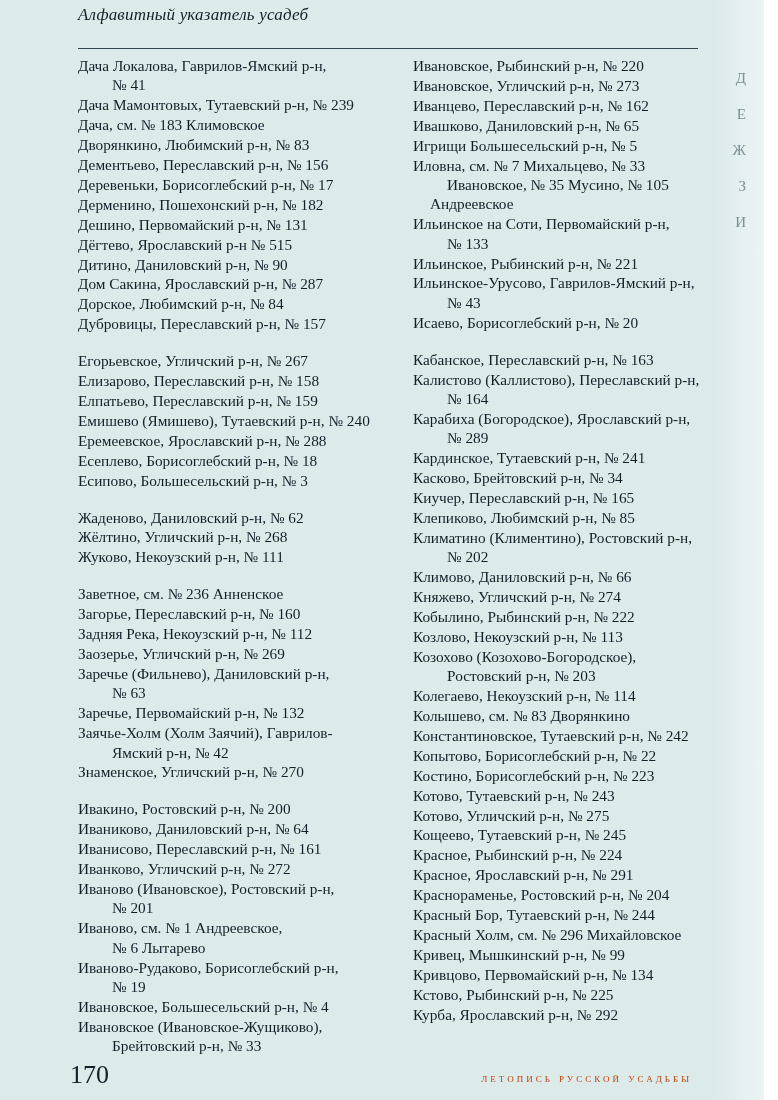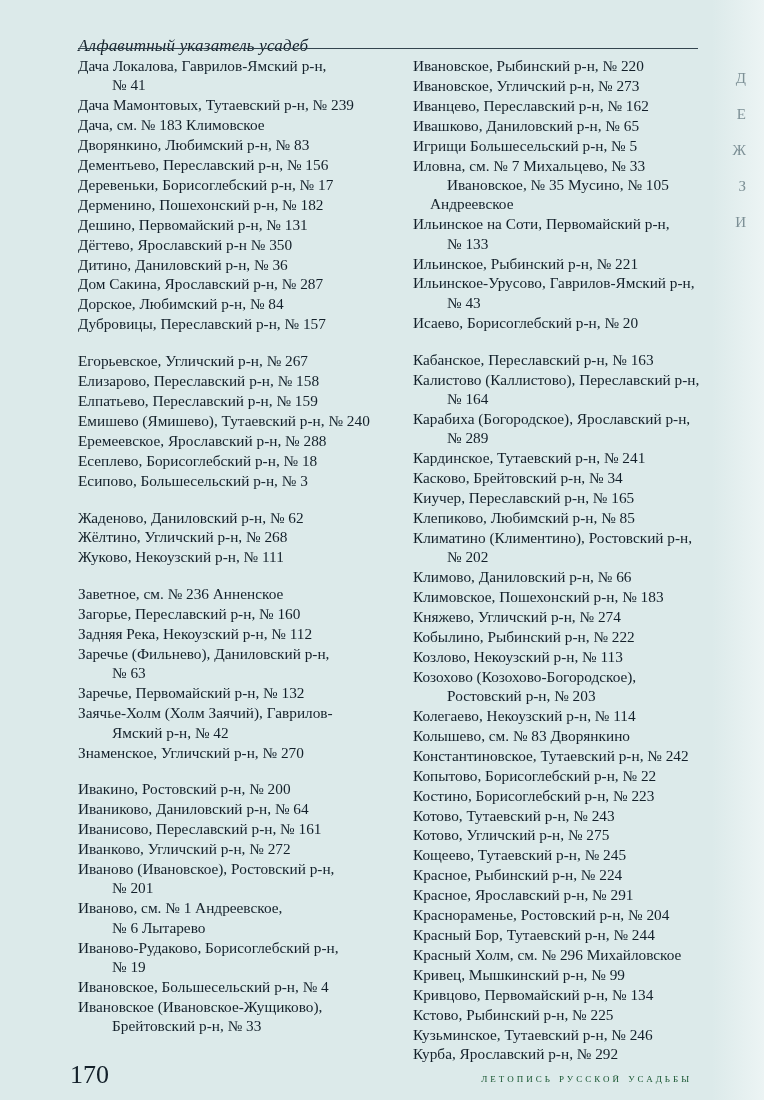--- a/index.html
+++ b/index.html
@@ -18,21 +18,21 @@
   .page {
     position: absolute;
     left: 0; top: 0;
     width: 778px;
     height: 1100px;
     background: #dceaea;
   }
   .header {
     position: absolute;
     left: 78px;
-    top: 36px;
+    top: 5px;
     width: 620px;
     font-style: italic;
     font-size: 17px;
     letter-spacing: 0.2px;
   }
   .header-rule {
     position: absolute;
     left: 78px;
     top: 48px;
     width: 620px;
@@ -71,21 +71,21 @@
     font-size: 26px;
     font-family: "Liberation Serif", serif;
     text-align: center;
   }
   .footer-mark {
     position: absolute;
     right: 86px;
     bottom: 14px;
     font-size: 13px;
     letter-spacing: 3px;
-    color: #14532d;
+    color: #c2410c;
     font-variant: small-caps;
   }
   .edge {
     position: absolute;
     right: 0;
     top: 0;
     width: 14px;
     height: 1100px;
     background: #ffffff;
   }
@@ -116,41 +116,42 @@
   <div class="columns">
     <div class="col">
         <p class="entry">Дача Локалова, Гаврилов-Ямский р-н,<br><span class="cont"> № 41</span></p>
         <p class="entry">Дача Мамонтовых, Тутаевский р-н, № 239</p>
         <p class="entry">Дача, см. № 183 Климовское</p>
         <p class="entry">Дворянкино, Любимский р-н, № 83</p>
         <p class="entry">Дементьево, Переславский р-н, № 156</p>
         <p class="entry">Деревеньки, Борисоглебский р-н, № 17</p>
         <p class="entry">Дерменино, Пошехонский р-н, № 182</p>
         <p class="entry">Дешино, Первомайский р-н, № 131</p>
-        <p class="entry">Дёгтево, Ярославский р-н № 350</p>
-        <p class="entry">Дитино, Даниловский р-н, № 36</p>
+        <p class="entry">Дёгтево, Ярославский р-н № 515</p>
+        <p class="entry">Дитино, Даниловский р-н, № 90</p>
         <p class="entry">Дом Сакина, Ярославский р-н, № 287</p>
         <p class="entry">Дорское, Любимский р-н, № 84</p>
         <p class="entry">Дубровицы, Переславский р-н, № 157</p>
         <div class="gap"></div>
         <p class="entry">Егорьевское, Угличский р-н, № 267</p>
         <p class="entry">Елизарово, Переславский р-н, № 158</p>
         <p class="entry">Елпатьево, Переславский р-н, № 159</p>
         <p class="entry">Емишево (Ямишево), Тутаевский р-н, № 240</p>
         <p class="entry">Еремеевское, Ярославский р-н, № 288</p>
         <p class="entry">Есеплево, Борисоглебский р-н, № 18</p>
         <p class="entry">Есипово, Большесельский р-н, № 3</p>
         <div class="gap"></div>
         <p class="entry">Жаденово, Даниловский р-н, № 62</p>
         <p class="entry">Жёлтино, Угличский р-н, № 268</p>
         <p class="entry">Жуково, Некоузский р-н, № 111</p>
         <div class="gap"></div>
         <p class="entry">Заветное, см. № 236 Анненское</p>
         <p class="entry">Загорье, Переславский р-н, № 160</p>
         <p class="entry">Задняя Река, Некоузский р-н, № 112</p>
+        <p class="entry">Заозерье, Угличский р-н, № 269</p>
         <p class="entry">Заречье (Фильнево), Даниловский р-н,<br><span class="cont"> № 63</span></p>
         <p class="entry">Заречье, Первомайский р-н, № 132</p>
         <p class="entry">Заячье-Холм (Холм Заячий), Гаврилов-<br><span class="cont"> Ямский р-н, № 42</span></p>
         <p class="entry">Знаменское, Угличский р-н, № 270</p>
         <div class="gap"></div>
         <p class="entry">Ивакино, Ростовский р-н, № 200</p>
         <p class="entry">Иваниково, Даниловский р-н, № 64</p>
         <p class="entry">Иванисово, Переславский р-н, № 161</p>
         <p class="entry">Иванково, Угличский р-н, № 272</p>
         <p class="entry">Иваново (Ивановское), Ростовский р-н,<br><span class="cont"> № 201</span></p>
@@ -173,42 +174,40 @@
         <div class="gap"></div>
         <p class="entry">Кабанское, Переславский р-н, № 163</p>
         <p class="entry">Калистово (Каллистово), Переславский р-н,<br><span class="cont"> № 164</span></p>
         <p class="entry">Карабиха (Богородское), Ярославский р-н,<br><span class="cont"> № 289</span></p>
         <p class="entry">Кардинское, Тутаевский р-н, № 241</p>
         <p class="entry">Касково, Брейтовский р-н, № 34</p>
         <p class="entry">Киучер, Переславский р-н, № 165</p>
         <p class="entry">Клепиково, Любимский р-н, № 85</p>
         <p class="entry">Климатино (Климентино), Ростовский р-н,<br><span class="cont"> № 202</span></p>
         <p class="entry">Климово, Даниловский р-н, № 66</p>
-        <p class="entry">Климовское, Пошехонский р-н, № 183</p>
         <p class="entry">Княжево, Угличский р-н, № 274</p>
         <p class="entry">Кобылино, Рыбинский р-н, № 222</p>
         <p class="entry">Козлово, Некоузский р-н, № 113</p>
         <p class="entry">Козохово (Козохово-Богородское),<br><span class="cont"> Ростовский р-н, № 203</span></p>
         <p class="entry">Колегаево, Некоузский р-н, № 114</p>
         <p class="entry">Колышево, см. № 83 Дворянкино</p>
         <p class="entry">Константиновское, Тутаевский р-н, № 242</p>
         <p class="entry">Копытово, Борисоглебский р-н, № 22</p>
         <p class="entry">Костино, Борисоглебский р-н, № 223</p>
         <p class="entry">Котово, Тутаевский р-н, № 243</p>
         <p class="entry">Котово, Угличский р-н, № 275</p>
         <p class="entry">Кощеево, Тутаевский р-н, № 245</p>
         <p class="entry">Красное, Рыбинский р-н, № 224</p>
         <p class="entry">Красное, Ярославский р-н, № 291</p>
         <p class="entry">Краснораменье, Ростовский р-н, № 204</p>
         <p class="entry">Красный Бор, Тутаевский р-н, № 244</p>
         <p class="entry">Красный Холм, см. № 296 Михайловское</p>
         <p class="entry">Кривец, Мышкинский р-н, № 99</p>
         <p class="entry">Кривцово, Первомайский р-н, № 134</p>
         <p class="entry">Кстово, Рыбинский р-н, № 225</p>
-        <p class="entry">Кузьминское, Тутаевский р-н, № 246</p>
         <p class="entry">Курба, Ярославский р-н, № 292</p>
       </div>
   </div>
 
   <div class="folio">170</div>
   <div class="footer-mark">летопись русской усадьбы</div>
 
   <div class="edge-marks">
       <div class="edge-fragment" style="top: 70px;">Д</div>
       <div class="edge-fragment" style="top: 106px;">Е</div>

